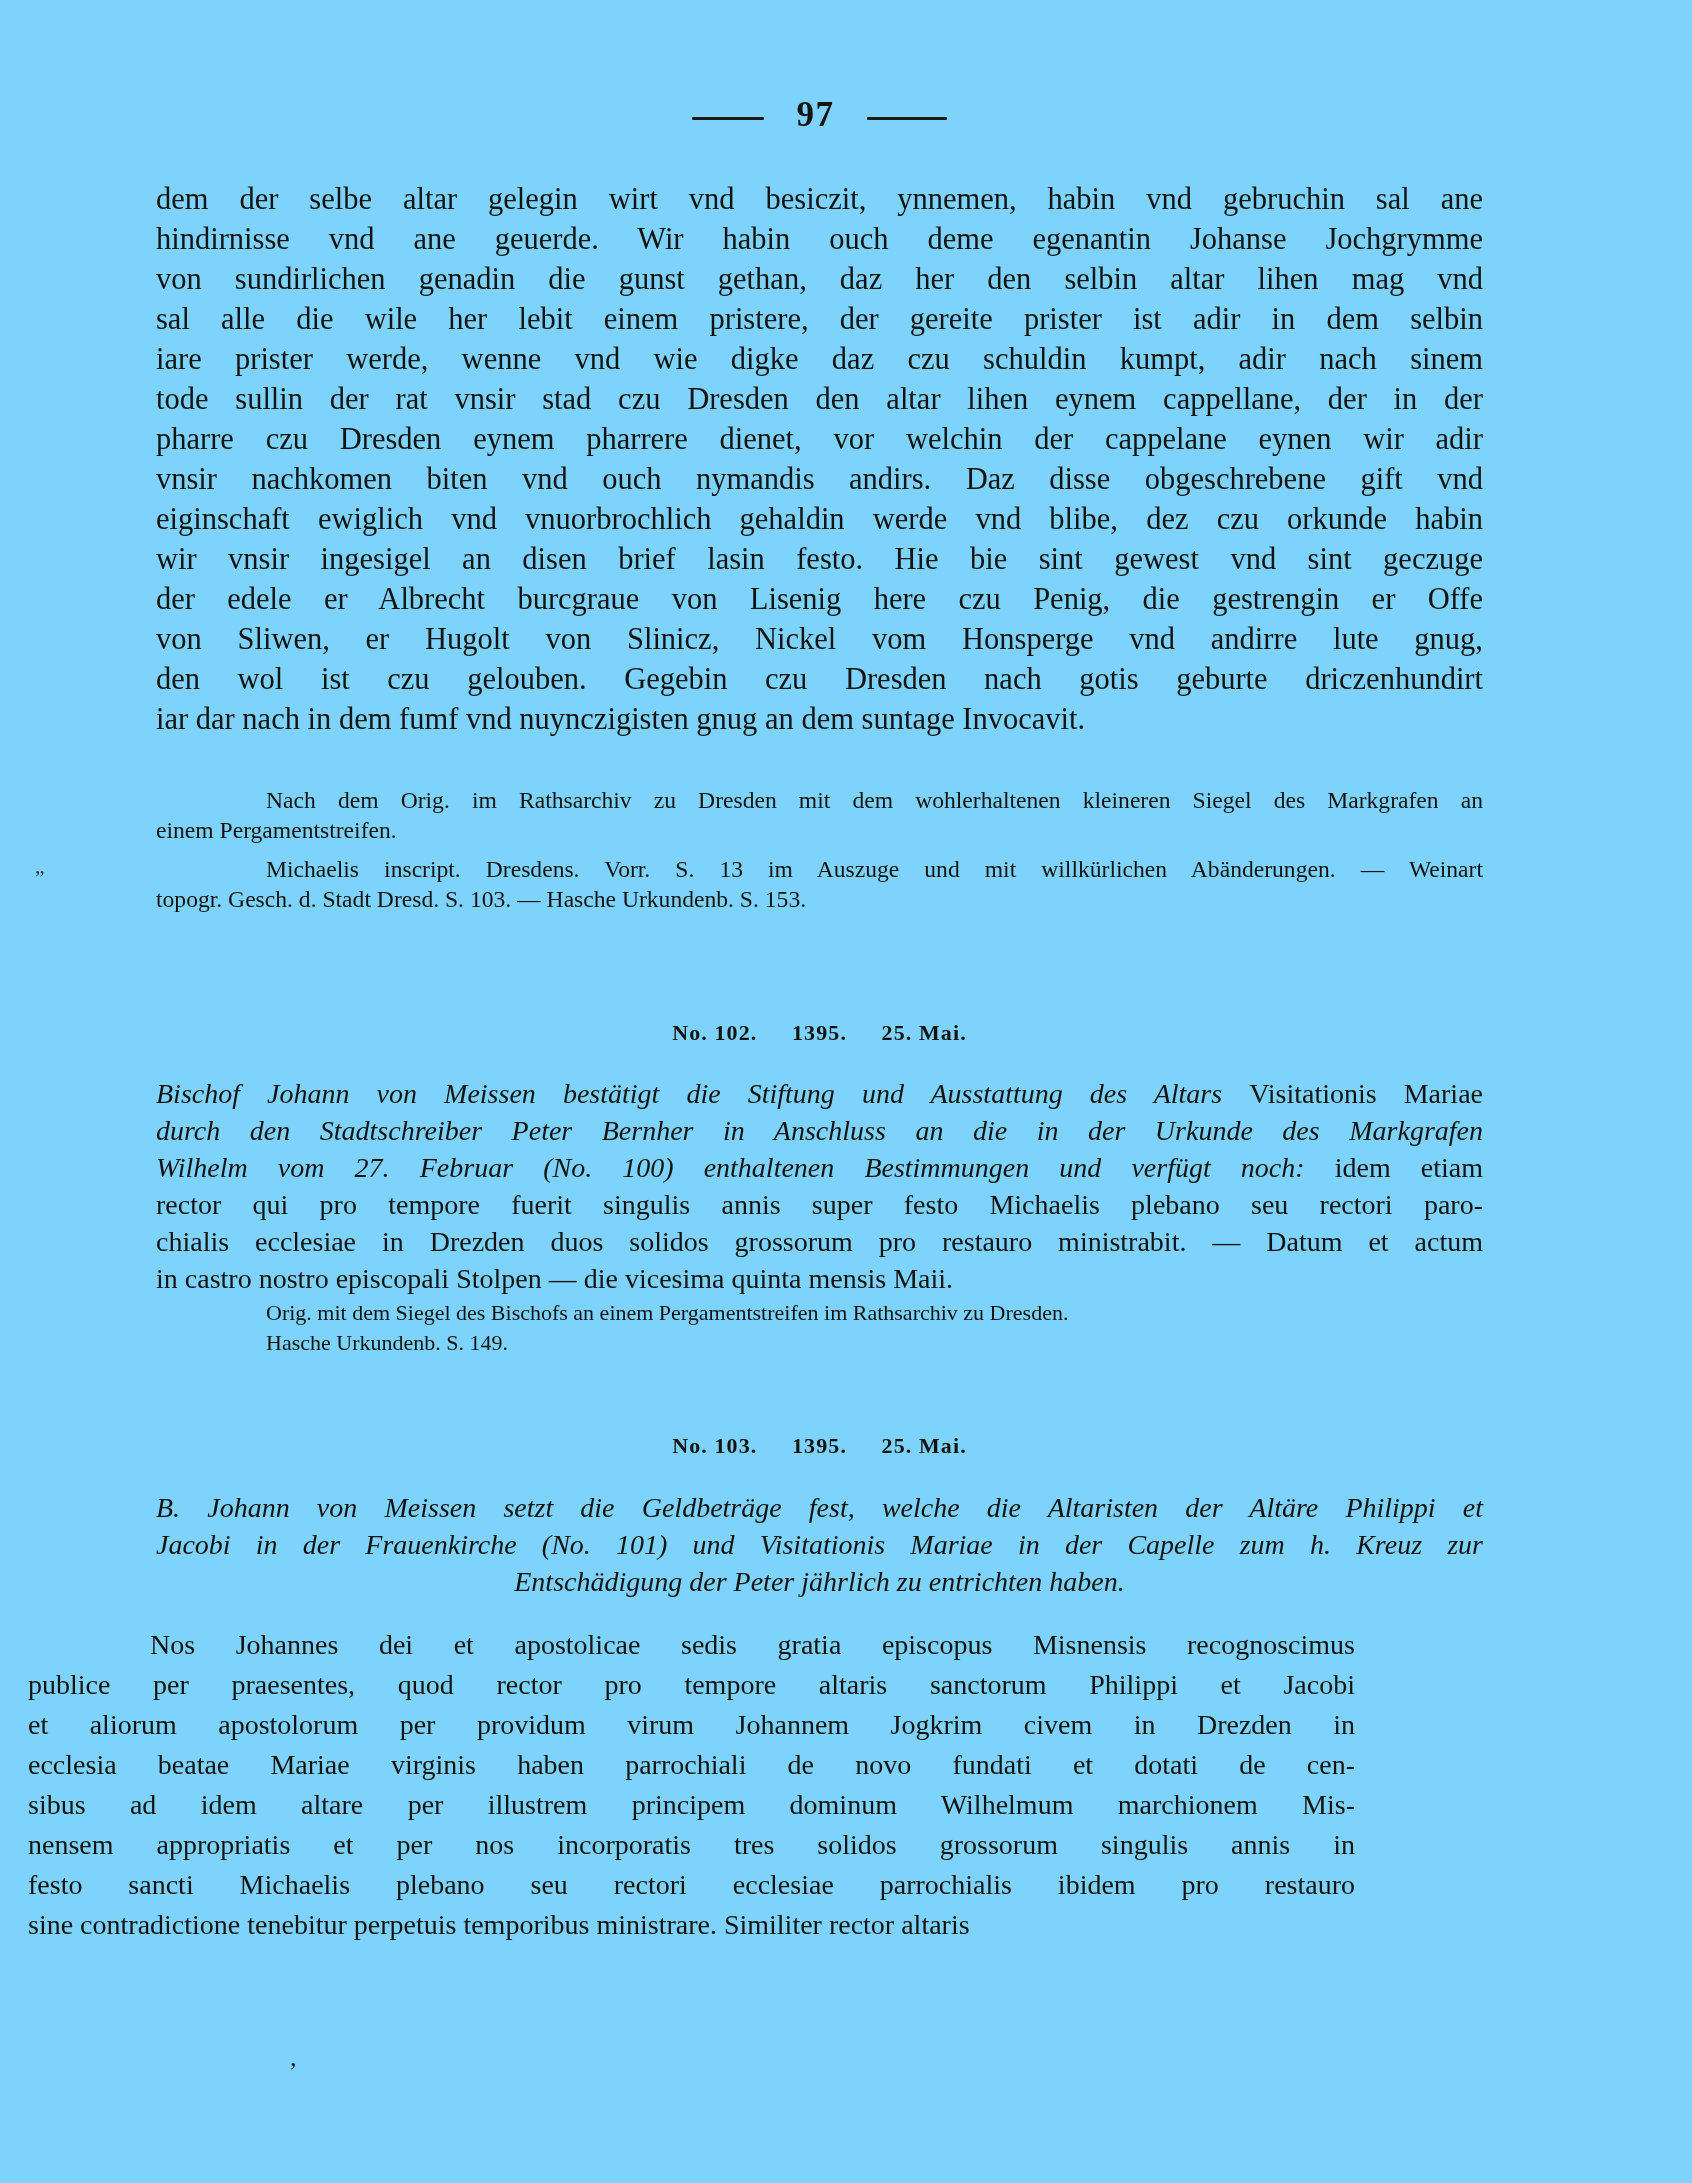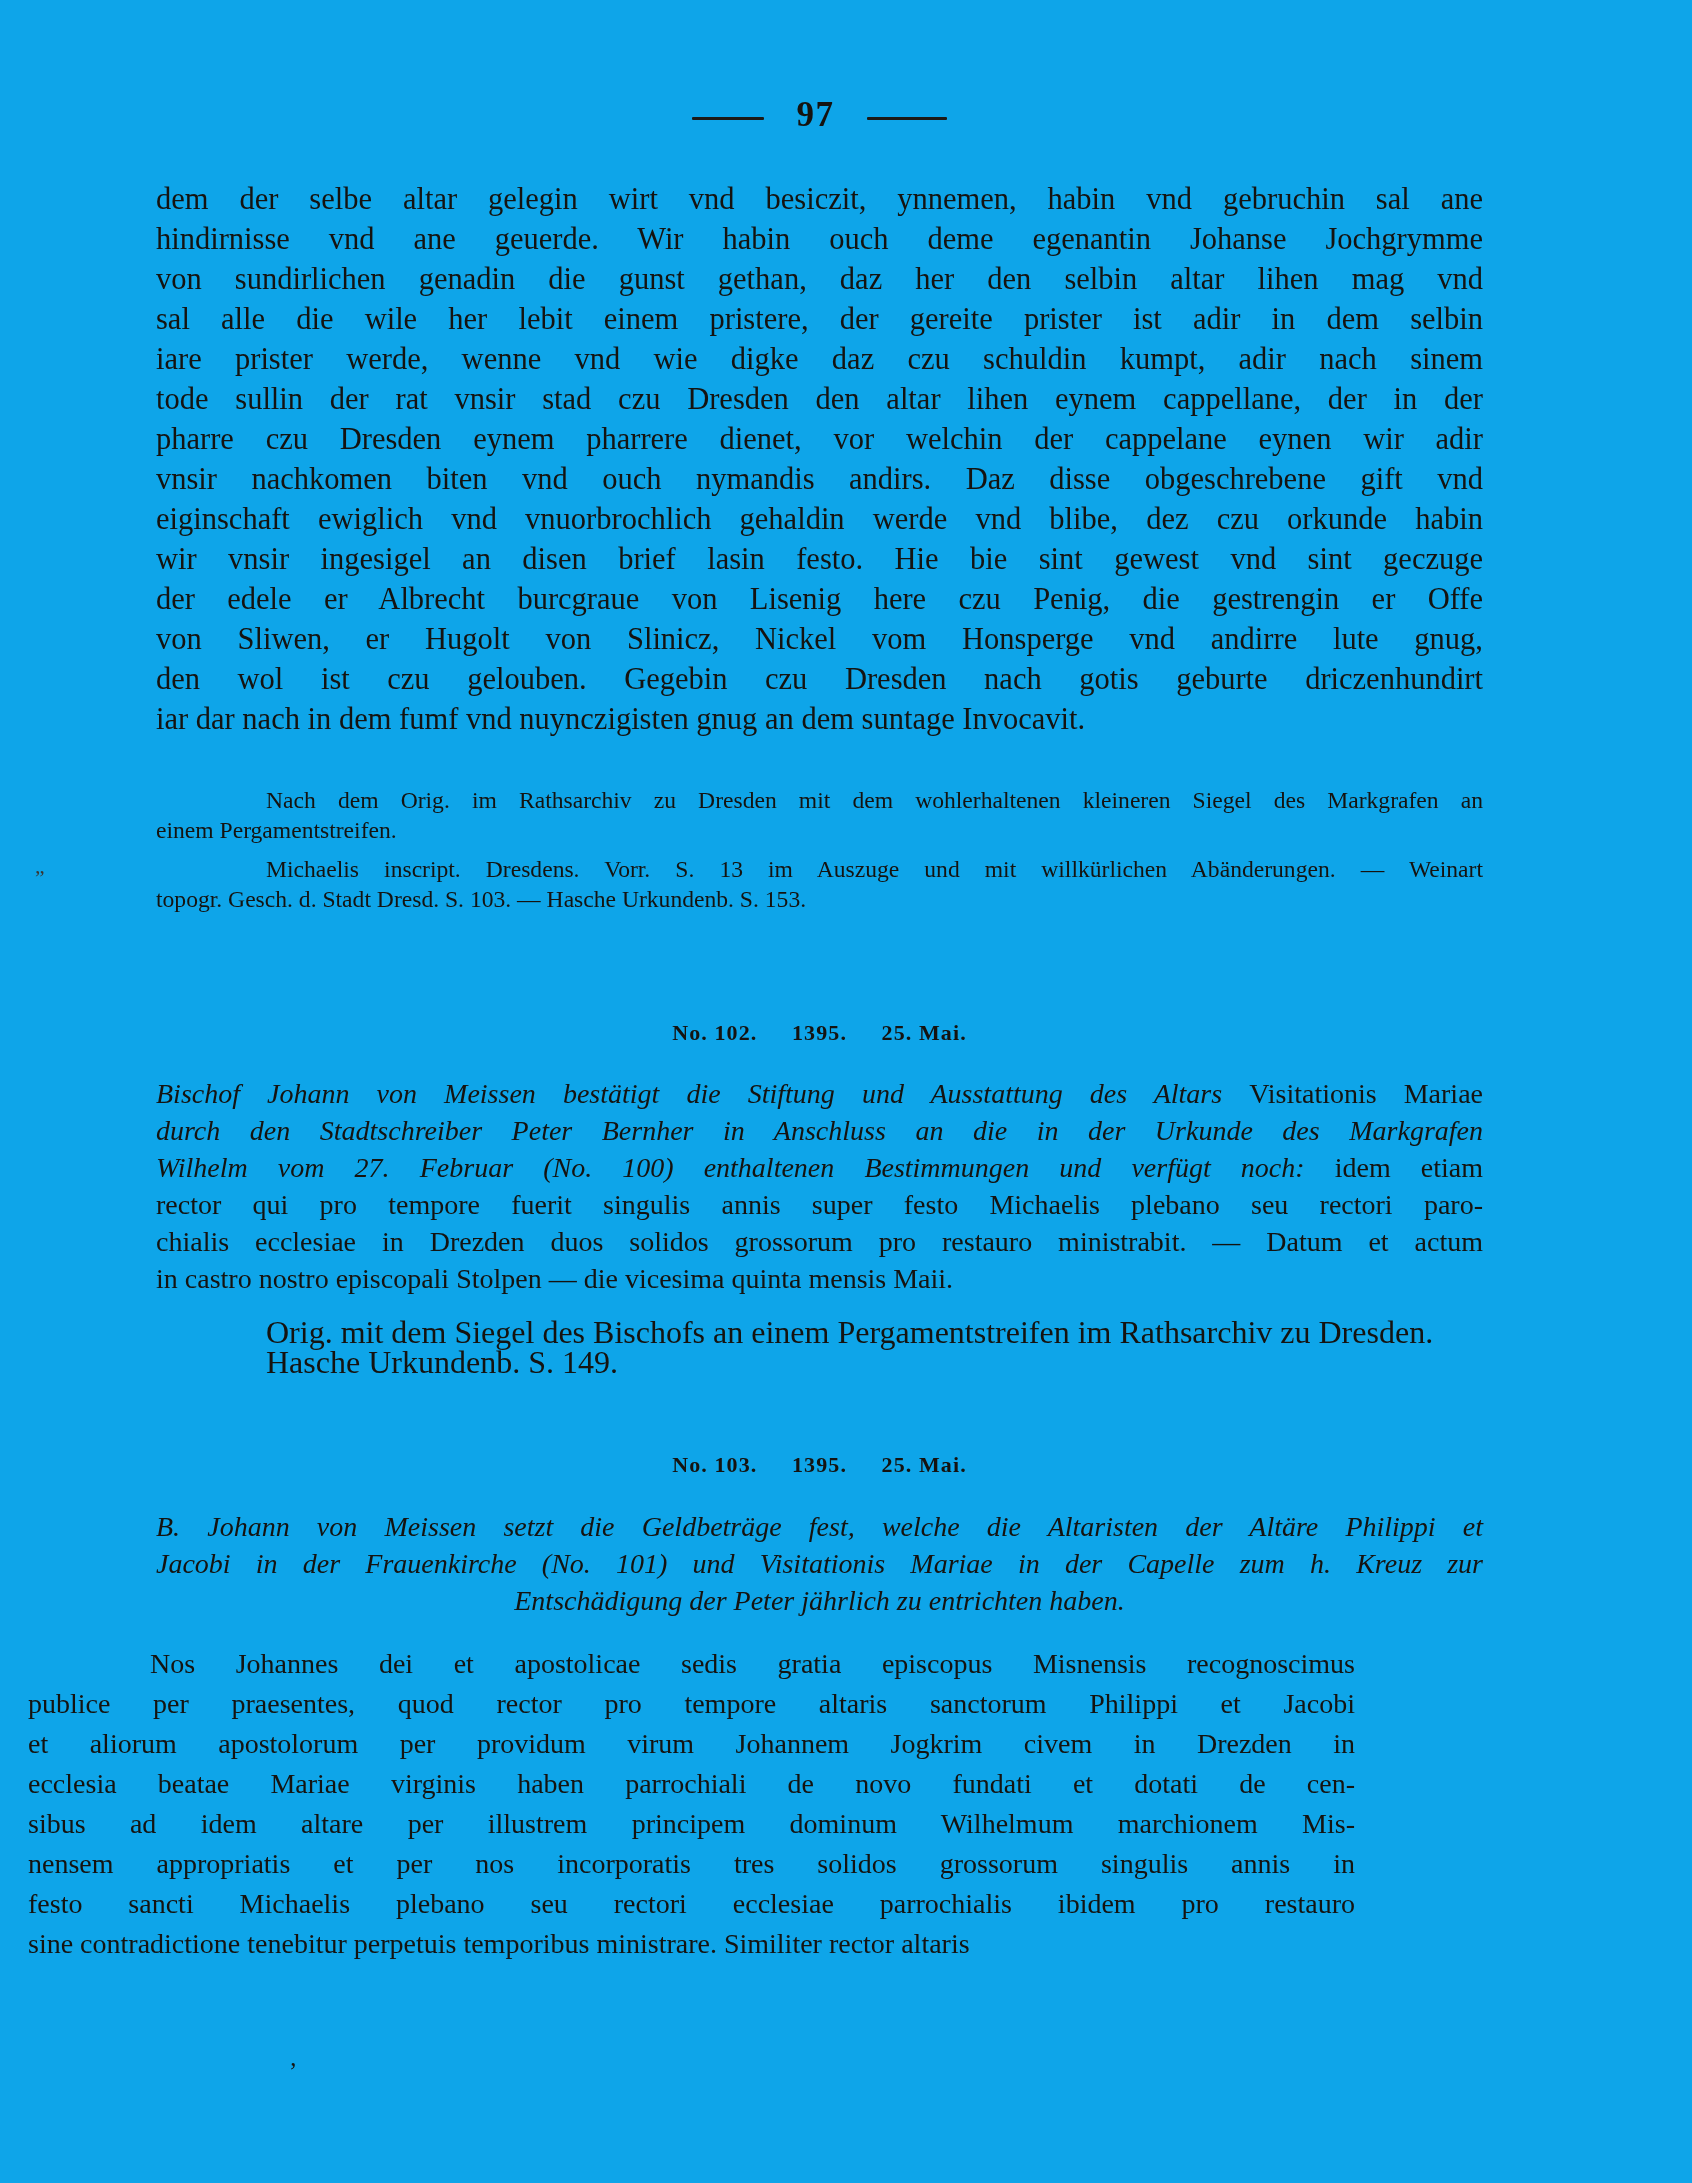--- a/index.html
+++ b/index.html
@@ -1,17 +1,17 @@
 <!DOCTYPE html>
 <html style="font-size:8.6px"><head>
 <meta charset="utf-8">
 <style>
   html,body{margin:0;padding:0;background:#e8e8e4;}
   .page{
-    width:1692px;height:2183px;background:#0ea5e9;color:#151310;
+    width:1692px;height:2183px;background:#7dd3fc;color:#151310;
     position:relative;overflow:hidden;
     font-family:"Liberation Serif","DejaVu Serif",serif;
   }
   .textcol{width:1327px;margin-left:156px;}
   
   .pagehead{
     padding-top:95px;display:flex;align-items:center;justify-content:center;
     gap:32px;width:1327px;margin-left:156px;
   }
   .pagenum{font-size:35px;font-weight:bold;letter-spacing:1.6px;}
@@ -35,21 +35,21 @@
   }
   .charter-head .hno{margin-right:28px;}
   .charter-head .hyear{margin-right:28px;}
   .head-103{margin-top:65px;}
   
   .summary{margin-top:21.4px;font-size:28px;line-height:37px;}
   .summary .seg-italic{font-style:italic;}
   .summary .seg-roman{font-style:normal;}
   .summary-103{margin-top:22.5px;}
   .summary-103 .line:last-child{text-align:center;text-align-last:center;}
-  .note-102{margin-top:20px;font-size:32px;line-height:30.5px;}
+  .note-102{margin-top:1px;font-size:22px;line-height:30.5px;}
   .note-102 .line{text-indent:110px;text-align:left;text-align-last:auto;}
   .latin-par{margin-top:24.6px;font-size:28px;line-height:40px;margin-left:28px;}
   
   .footer{position:absolute;left:0;top:2003px;width:1692px;height:32px;font-size:20px;}
   .sig-left{position:absolute;left:177px;top:0;letter-spacing:2.1px;font-weight:bold;}
   .sig-right{position:absolute;left:1556px;top:-3.2px;font-size:22.5px;font-weight:bold;}
   .stray-footer{position:absolute;left:289px;top:2058px;font-size:24.6px;}
   .stray-margin{position:absolute;left:35px;top:854px;font-size:21.4px;color:#3a3733;}
 </style>
 </head>

